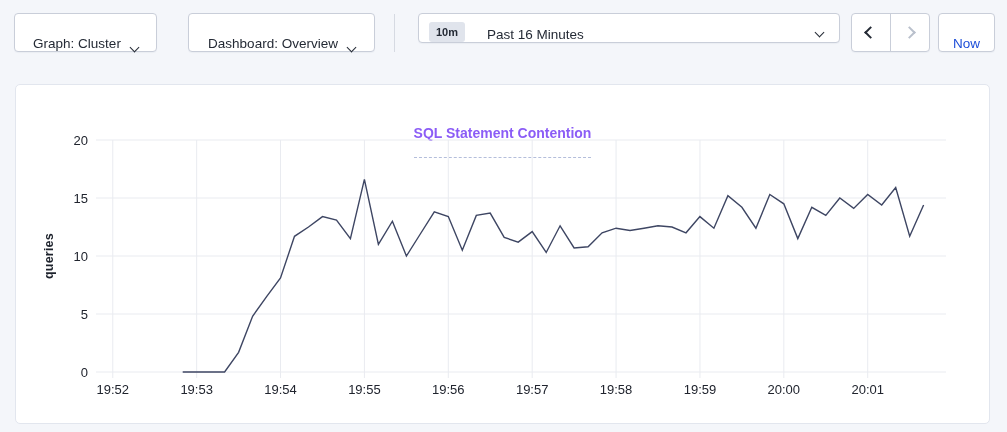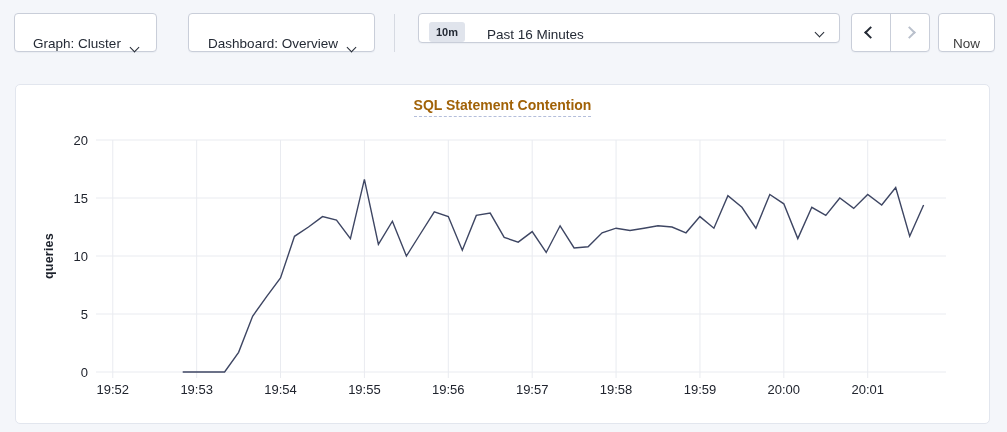--- a/index.html
+++ b/index.html
@@ -64,40 +64,41 @@
   .arr.left {
     border-left:2.4px solid #242a35;
     border-bottom:2.4px solid #242a35;
     transform:rotate(45deg);
   }
   .arr.right {
     border-right:2.4px solid #b9c0cc;
     border-top:2.4px solid #b9c0cc;
     transform:rotate(45deg);
   }
-  .now-btn { left:938px; top:13px; width:57px; height:39px; color:#404040; cursor:default; }
+  .now-btn { left:938px; top:13px; width:57px; height:39px; color:#1d4ed8; cursor:default; }
   .chart-card {
     position:absolute;
     left:15px; top:84px;
     width:975px; height:340px;
     background:#ffffff;
     border:1px solid #e2e6ee;
     border-radius:5px;
   }
   .chart-title-wrap {
     position:absolute; left:0; right:0; top:12px;
     display:flex; justify-content:center;
   }
   .chart-title {
     font-size:14px;
     font-weight:700;
-    color:#a16207;
+    color:#8b5cf6;
     border-bottom:1px dashed #b4bedb;
-    padding-bottom:3px;
+    padding-bottom:16px;
     cursor:help;
+    margin-top:28px;
   }
   .y-axis-label {
     position:absolute;
     left:20px; top:55px;
     width:26px; height:232px;
     display:flex; align-items:center; justify-content:center;
     writing-mode:vertical-rl;
     transform:rotate(180deg);
     font-size:12.5px;
     font-weight:700;

